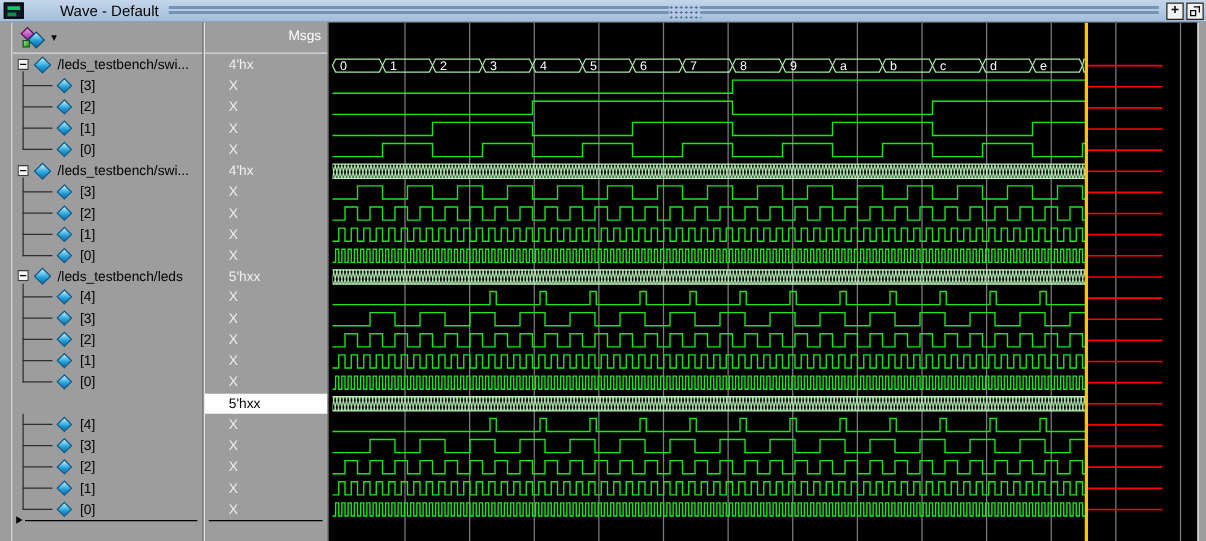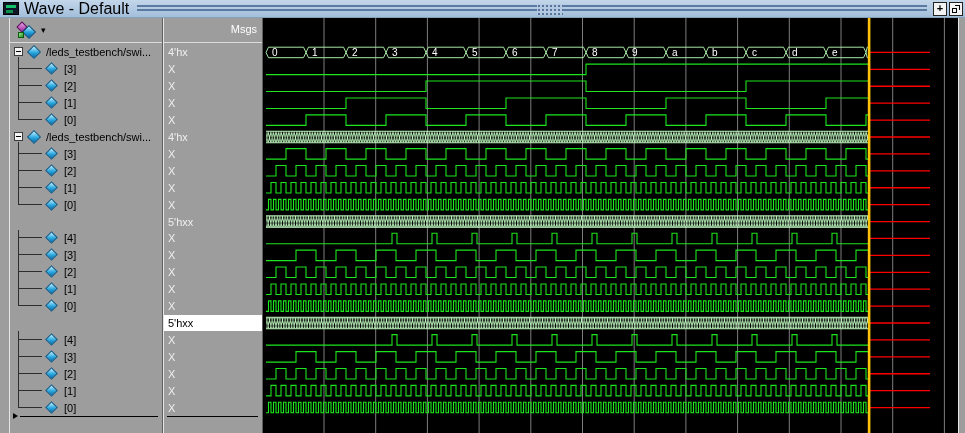--- a/index.html
+++ b/index.html
@@ -7,21 +7,21 @@
   .window { position:relative; width:965px; height:433px; background:#9d9d9d; overflow:hidden; }
 
   
   .titlebar { position:absolute; left:0; top:0; width:965px; height:18px;
     background:linear-gradient(#c3d6ea,#a3bedb); border-bottom:1px solid #87a0bd;
     display:flex; align-items:center; }
   .ticon { width:16px; height:13px; margin:0 5px 0 3px; background:#101828; border:1px solid #000;
     position:relative; flex:0 0 auto; }
   .ticon:before { content:""; position:absolute; left:2px; top:2px; width:10px; height:3px; background:#17c06a; }
   .ticon:after  { content:""; position:absolute; left:2px; top:7px; width:7px; height:3px; background:#0d8f4e; }
-  .ttext { font-size:16px; color:#000; white-space:nowrap; margin-right:8px; }
+  .ttext { font-size:12px; color:#000; white-space:nowrap; margin-right:8px;margin-left:24px; }
   .grip { flex:1; height:12px; position:relative; margin-right:6px; }
   .gl { height:2px; border-top:1px solid #5a7aa2; border-bottom:1px solid #5a7aa2; background:#cfdeee; margin-top:2px; }
   .gdots { position:absolute; left:400px; top:1px; width:26px; height:11px; background:#b4c9e1;
     background-image:radial-gradient(#54749c 0.8px, transparent 1px); background-size:4px 4px; }
   .tbtn { width:14px; height:14px; margin-right:2px; background:#f2f2f2; border:1px solid #222;
     font-size:11px; font-weight:bold; line-height:11px; text-align:center; padding:0; position:relative; flex:0 0 auto; }
 
   
   .content { position:absolute; left:0; top:18px; width:965px; height:415px; }
   .left-strip  { position:absolute; left:0; top:0; width:10px; height:415px; background:#9d9d9d; border-right:1px solid #e6e6e6; }
@@ -37,21 +37,21 @@
   .dm { position:absolute; transform:rotate(45deg); }
   .dm1 { left:3px; top:2px; width:8px; height:8px; background:linear-gradient(135deg,#e9a0e9,#a02aa0); border:1px solid #5e0a5e; }
   .dm2 { left:9px; top:6px; width:10px; height:10px; background:linear-gradient(135deg,#bdeeff,#1e9ed8 55%,#0a5d93); border:1px solid #084f7e; }
   .dm3 { left:3px; top:11px; width:6px; height:6px; background:linear-gradient(135deg,#9fe89f,#1d8f1d); border:1px solid #0c5c0c; transform:none; }
   .caret { position:absolute; left:26px; top:4px; font-size:9px; color:#000; }
 
   
   .trow, .vrow { position:absolute; left:0; right:0; }
   .trow.sel, .vrow.sel { background:#fff; }
   .tlabel { position:absolute; font-size:11px; color:#000; white-space:nowrap; top:50%; transform:translateY(-50%); }
-  .vtext { position:absolute; left:4px; font-size:11px; color:#efefef; top:50%; transform:translateY(-50%); }
+  .vtext { position:absolute; left:19px; font-size:11px; color:#efefef; top:50%; transform:translateY(-50%); }
   .sel .vtext { color:#000; }
   .ebox { position:absolute; left:4px; width:9px; height:9px; background:#f5f5f5; border:1px solid #3c3c3c; }
   .ebox:before { content:""; position:absolute; left:1px; top:3px; width:5px; height:1px; background:#000; }
   .diamond { position:absolute; transform:rotate(45deg);
     background:linear-gradient(135deg,#c9f1ff 0%,#29a8e0 55%,#0b6aa8 100%); border:1px solid #0a5a8a; }
   .lconn { position:absolute; border-left:1px solid #2e2e2e; border-bottom:1px solid #2e2e2e; }
   .vcont { position:absolute; border-left:1px solid #2e2e2e; }
   .endline { position:absolute; left:10px; right:4px; border-top:1px solid #000; }
   .endtri { position:absolute; left:3px; width:0; height:0; border-top:3px solid transparent;
     border-bottom:3px solid transparent; border-left:5px solid #000; }
@@ -145,20 +145,26 @@
         <div class="trow" style="top: 161.28px; height: 16.91px;">
           <div class="lconn" style="left: 8px; top: 0px; width: 24px; height: 8.455px;"></div>
           <div class="vcont" style="left: 8px; top: 8.455px; height: 8.455px;"></div>
           <div class="diamond" style="left: 37px; top: 3.455px; width: 9px; height: 9px;"></div>
           <span class="tlabel" style="left: 54px;">[1]</span>
         </div>
         <div class="trow" style="top: 178.19px; height: 16.91px;">
           <div class="lconn" style="left: 8px; top: 0px; width: 24px; height: 8.455px;"></div>
           <div class="diamond" style="left: 37px; top: 3.455px; width: 9px; height: 9px;"></div>
           <span class="tlabel" style="left: 54px;">[0]</span>
+        </div>
+        <div class="trow" style="top: 195.1px; height: 16.91px;">
+          <div class="ebox" style="top: 2.955px;"></div>
+          <div class="vcont" style="left: 8px; top: 13.455px; height: 3.455px;"></div>
+          <div class="diamond" style="left: 19px; top: 2.955px; width: 10px; height: 10px;"></div>
+          <span class="tlabel" style="left: 36px;">/leds_testbench/leds</span>
         </div>
         <div class="trow" style="top: 212.01px; height: 16.91px;">
           <div class="lconn" style="left: 8px; top: 0px; width: 24px; height: 8.455px;"></div>
           <div class="vcont" style="left: 8px; top: 8.455px; height: 8.455px;"></div>
           <div class="diamond" style="left: 37px; top: 3.455px; width: 9px; height: 9px;"></div>
           <span class="tlabel" style="left: 54px;">[4]</span>
         </div>
         <div class="trow" style="top: 228.92px; height: 16.91px;">
           <div class="lconn" style="left: 8px; top: 0px; width: 24px; height: 8.455px;"></div>
           <div class="vcont" style="left: 8px; top: 8.455px; height: 8.455px;"></div>

